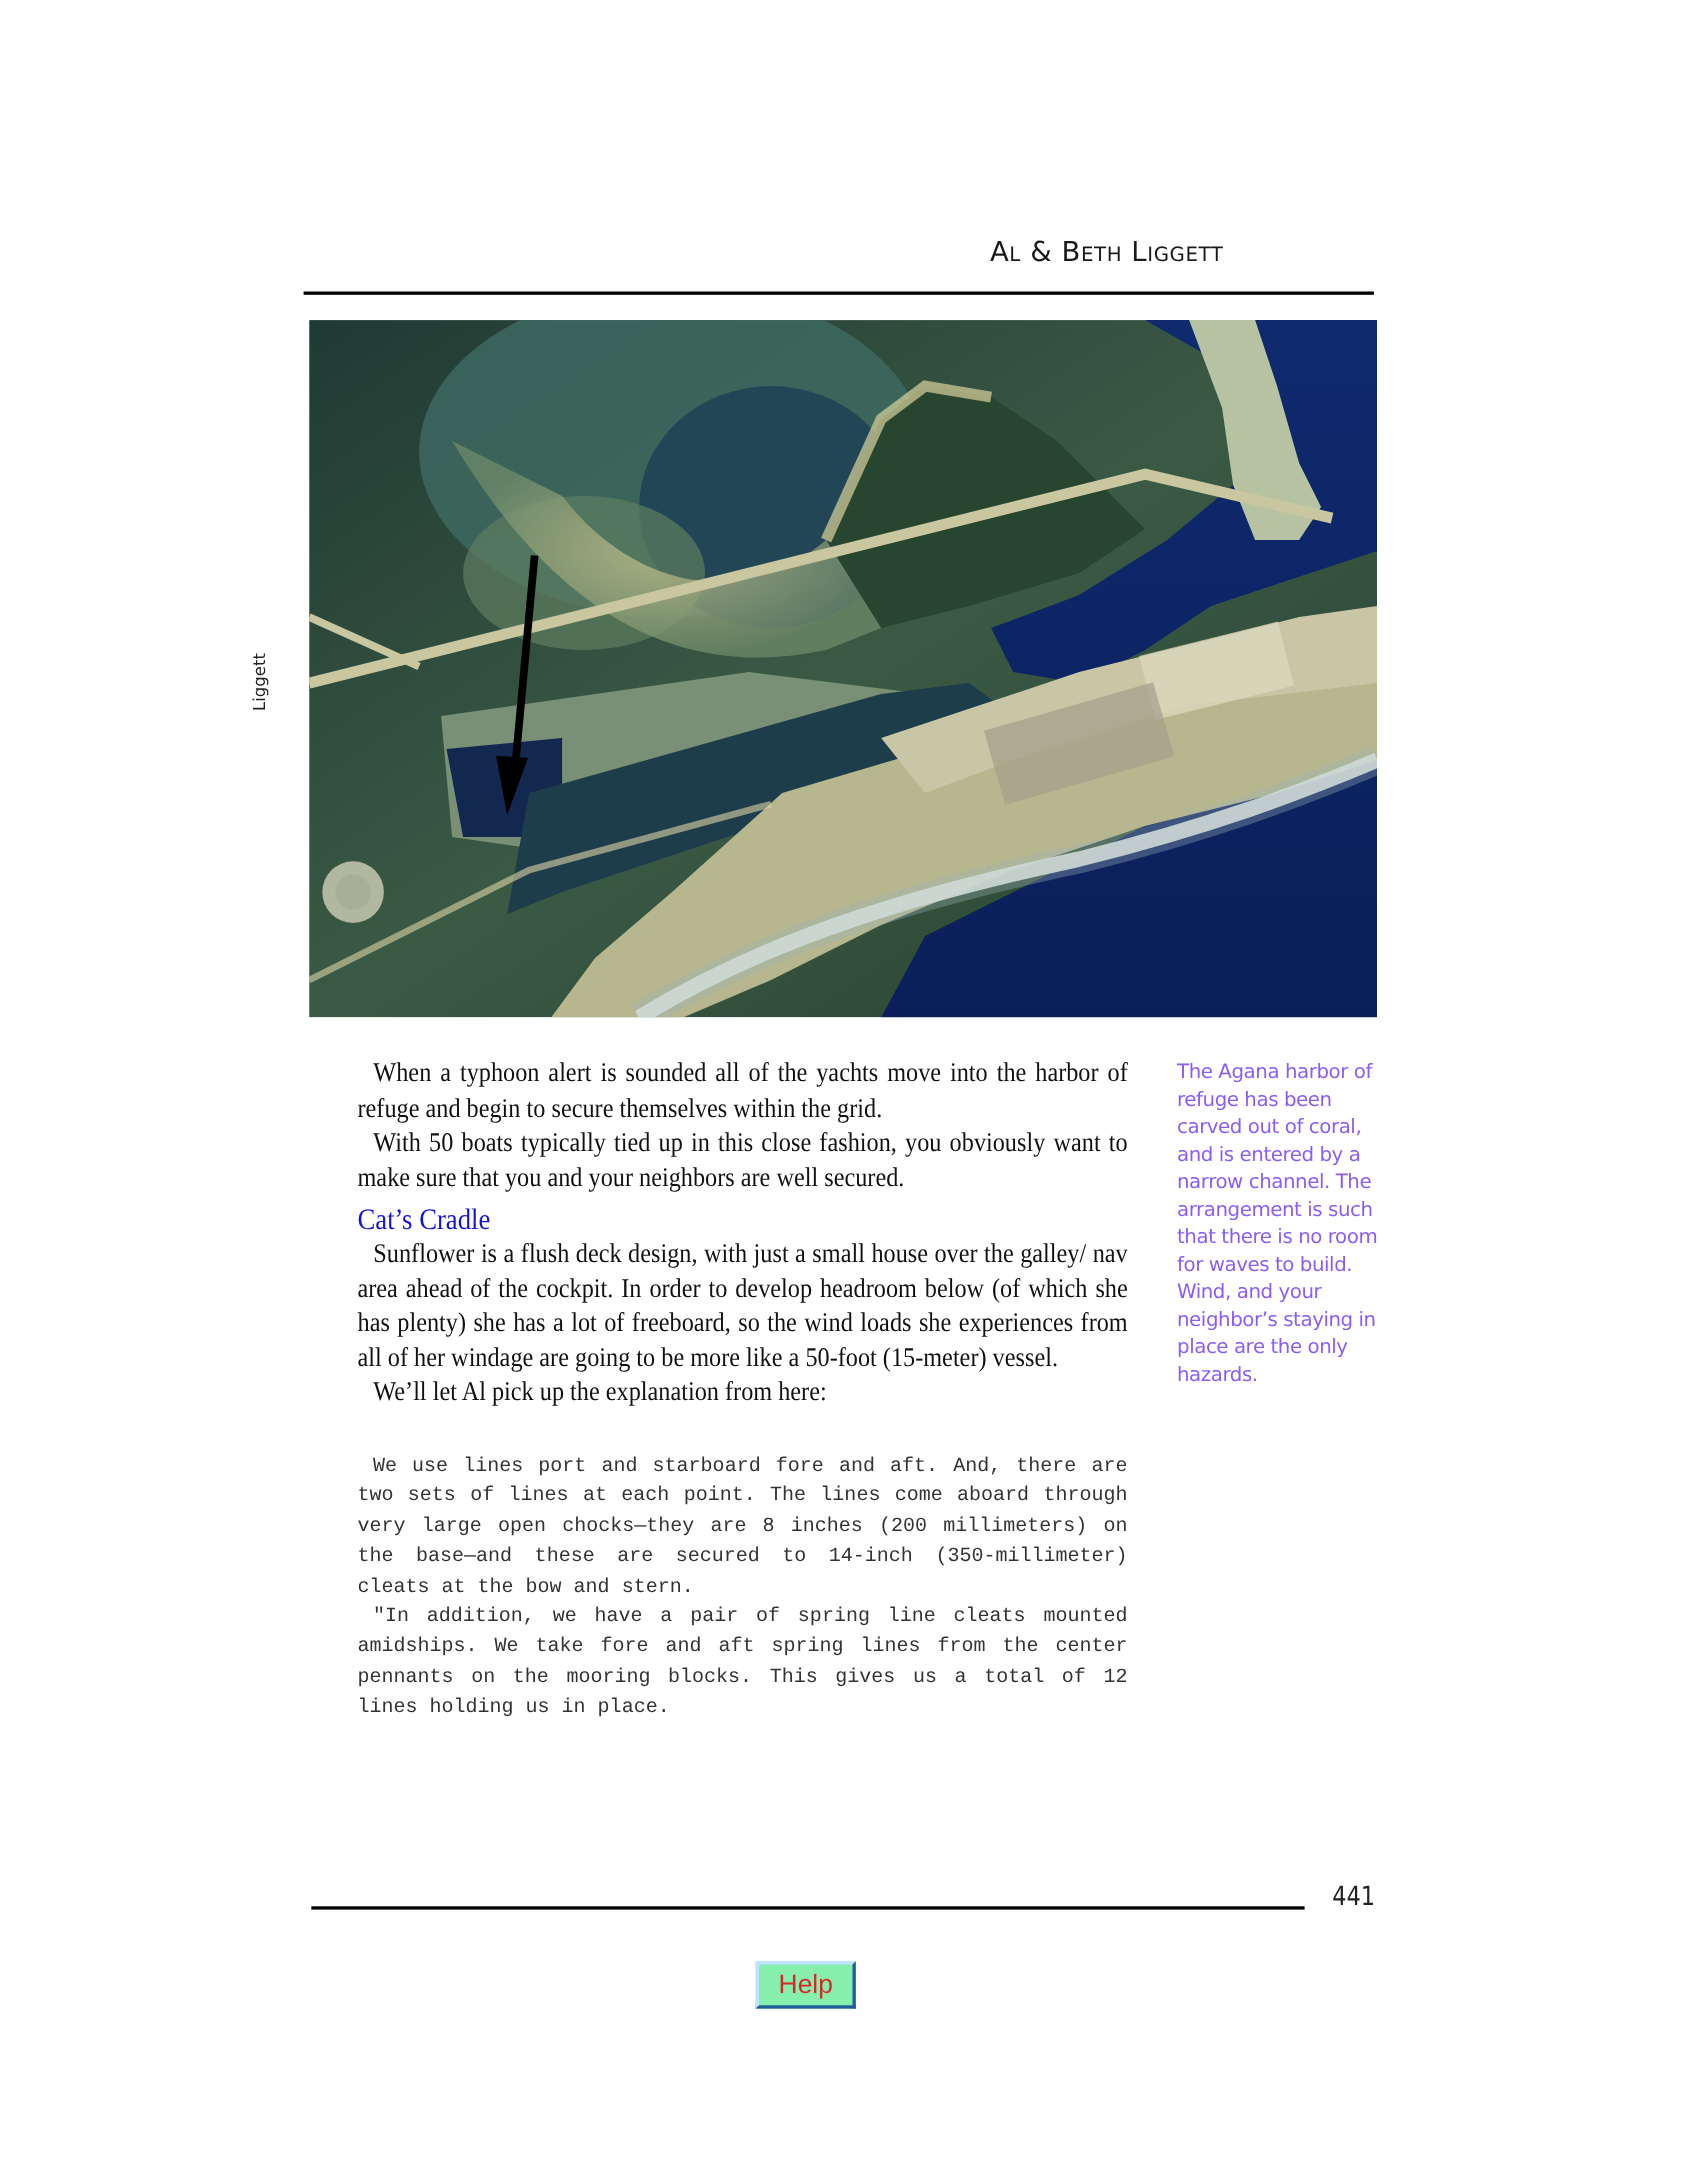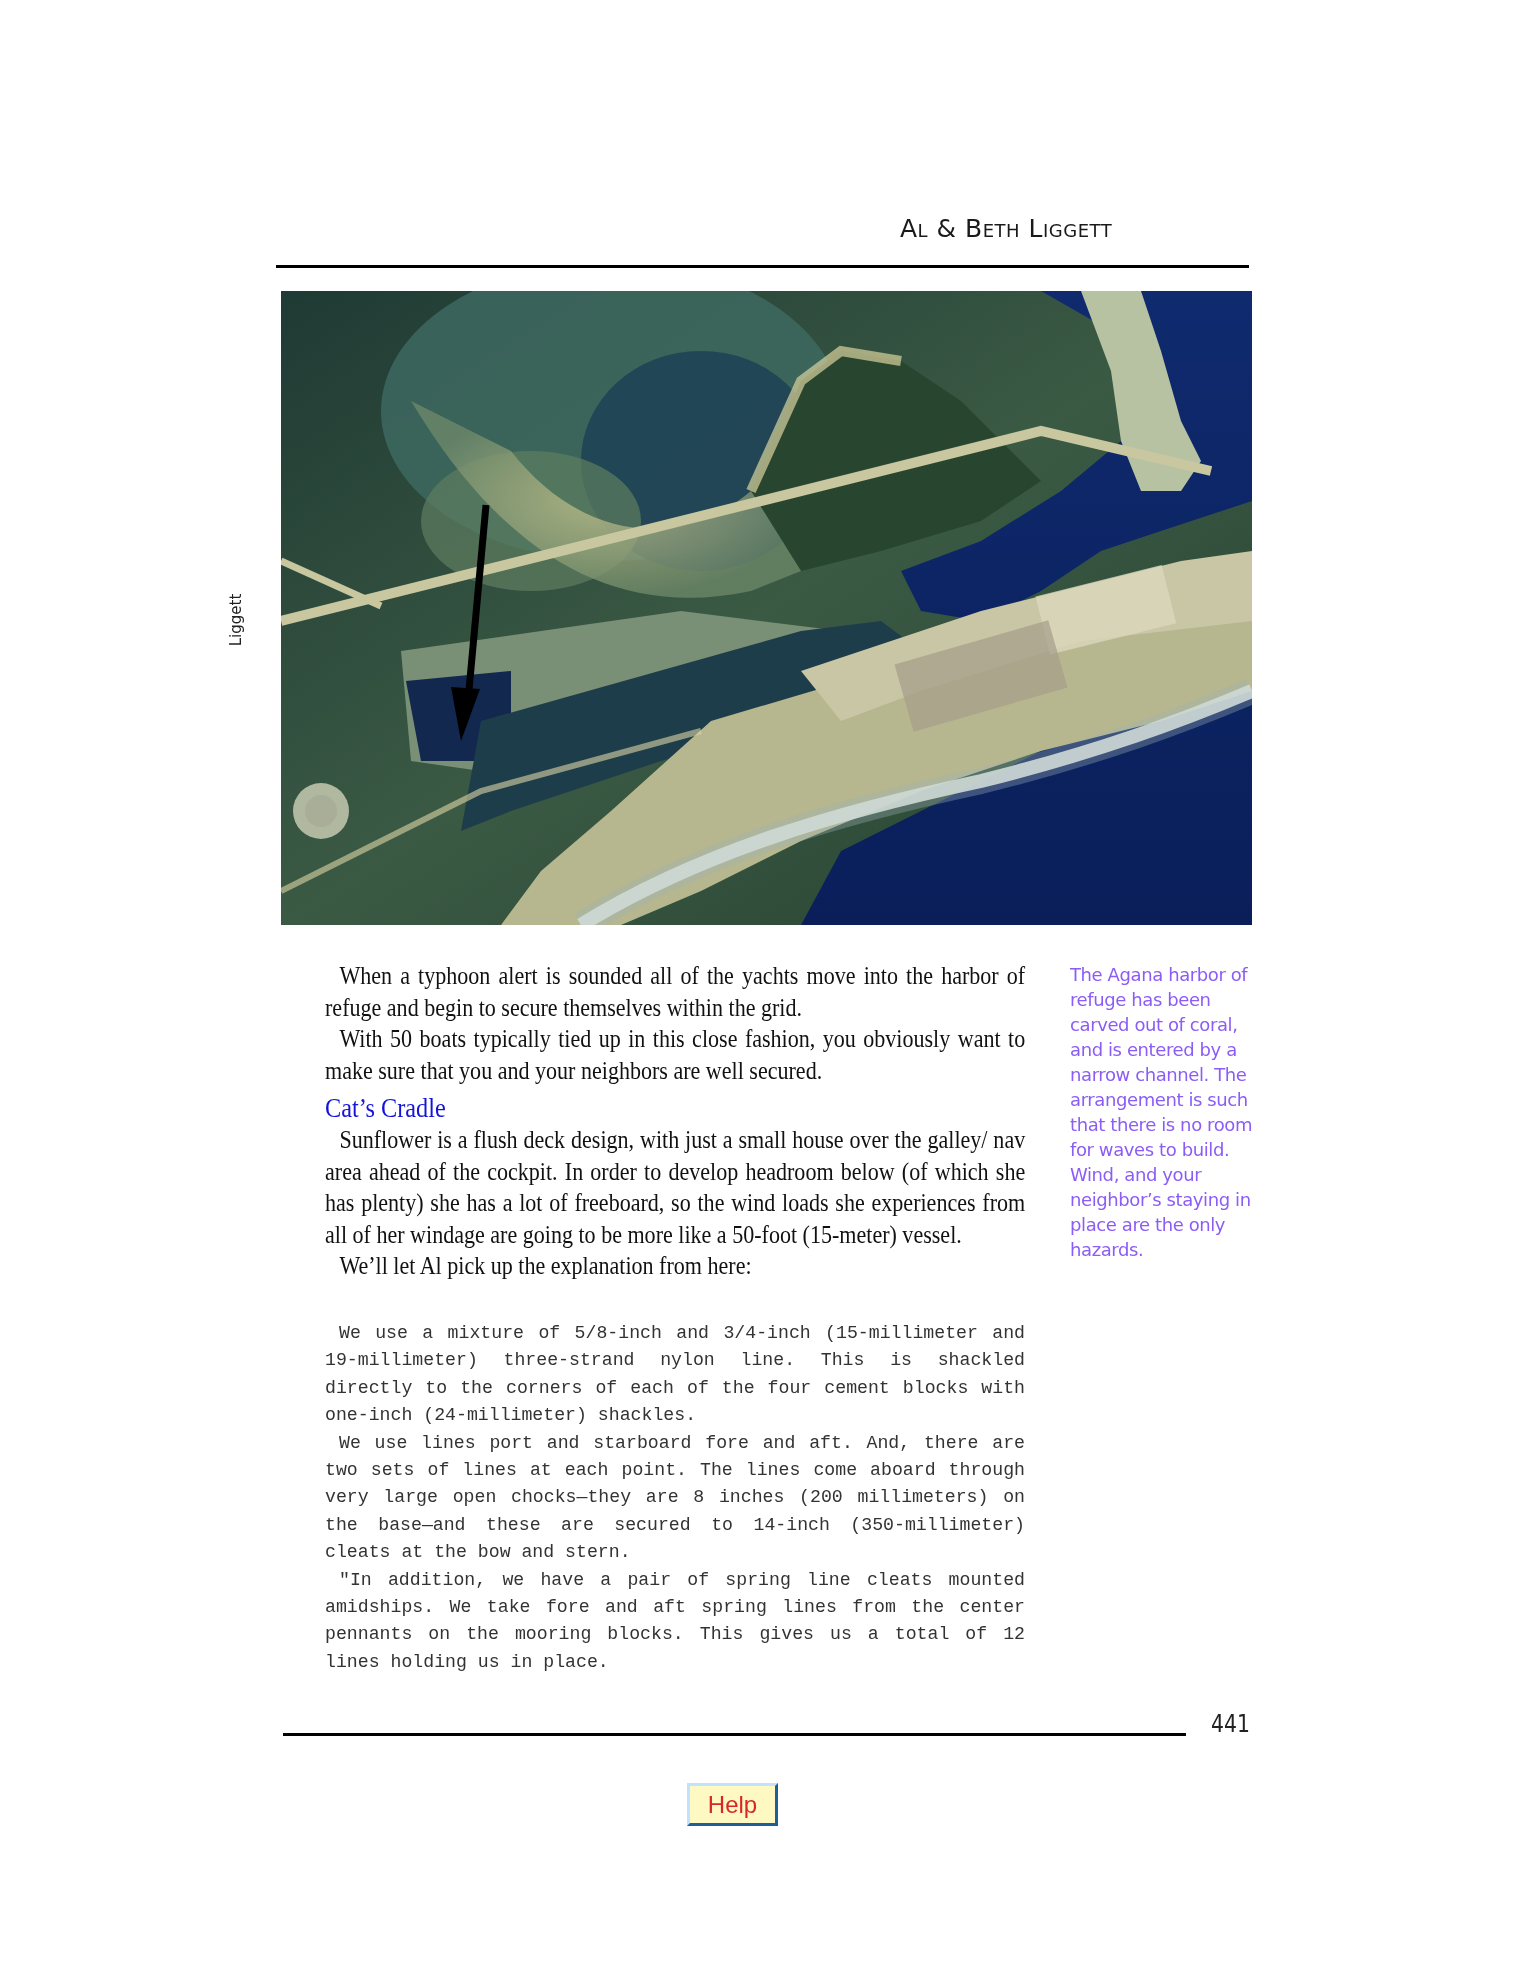--- a/index.html
+++ b/index.html
@@ -11,21 +11,21 @@
   .photo{left:281px;top:291px;width:971px;height:634px;overflow:hidden;}
   .photo svg{display:block;}
   .body-text{left:325px;top:960px;width:700px;font-family:"Liberation Serif",serif;font-size:24.5px;line-height:31.5px;color:#111;transform:scaleX(0.9);transform-origin:left top;width:778px;}
   .body-text p{margin:0;text-indent:16px;text-align:justify;}
   .heading{color:#1414d8;font-size:27px;margin:6px 0 0 0;line-height:32px;}
   .mono{left:325px;top:1320px;width:700px;font-family:"Liberation Mono",monospace;font-size:18.2px;line-height:27.4px;color:#333;}
   .mono p{margin:0;text-indent:14px;text-align:justify;}
   .sidebar{left:1070px;top:962px;width:200px;font-family:"DejaVu Sans",sans-serif;font-size:18px;line-height:25px;color:#8b5cf6;letter-spacing:-0.4px;}
   .rule-bottom{left:283px;top:1733px;width:903px;height:3px;background:#000;}
   .page-number{left:1200px;top:1710px;width:50px;text-align:right;font-family:"DejaVu Sans",sans-serif;font-size:24px;color:#222;transform:scaleX(0.85);transform-origin:right top;}
-  .help-btn{left:687px;top:1783px;width:91px;height:43px;background:#fef9c3;border-top:3px solid #bfe3ff;border-left:3px solid #bfe3ff;border-right:3px solid #1e5f9a;border-bottom:3px solid #1e5f9a;box-sizing:border-box;color:#d62828;font-family:"Liberation Sans",sans-serif;font-size:24px;text-align:center;line-height:36px;cursor:pointer;padding:0;}
+  .help-btn{left:687px;top:1783px;width:91px;height:43px;background:#86efac;border-top:3px solid #bfe3ff;border-left:3px solid #bfe3ff;border-right:3px solid #1e5f9a;border-bottom:3px solid #1e5f9a;box-sizing:border-box;color:#d62828;font-family:"Liberation Sans",sans-serif;font-size:24px;text-align:center;line-height:36px;cursor:pointer;padding:0;}
 </style>
 </head>
 <body>
 
 <div class="abs running-head">Al &amp; Beth Liggett</div>
 <div class="abs rule-top"></div>
 <div class="abs side-label">Liggett</div>
 
 <div class="abs photo">
   <svg width="971" height="634" viewBox="0 0 971 634" xmlns="http://www.w3.org/2000/svg">
@@ -86,21 +86,20 @@
 
 <div class="abs body-text">
   <p>When a typhoon alert is sounded all of the yachts move into the harbor of refuge and begin to secure themselves within the grid.</p>
   <p>With 50 boats typically tied up in this close fashion, you obviously want to make sure that you and your neighbors are well secured.</p>
   <div class="heading">Cat’s Cradle</div>
   <p>Sunflower is a flush deck design, with just a small house over the galley/ nav area ahead of the cockpit. In order to develop headroom below (of which she has plenty) she has a lot of freeboard, so the wind loads she experiences from all of her windage are going to be more like a 50-foot (15-meter) vessel.</p>
   <p>We’ll let Al pick up the explanation from here:</p>
 </div>
 
 <div class="abs mono">
-  <p>We use a mixture of 5/8-inch and 3/4-inch (15-millimeter and 19-millimeter) three-strand nylon line. This is shackled directly to the corners of each of the four cement blocks with one-inch (24-millimeter) shackles.</p>
   <p>We use lines port and starboard fore and aft. And, there are two sets of lines at each point. The lines come aboard through very large open chocks—they are 8 inches (200 millimeters) on the base—and these are secured to 14-inch (350-millimeter) cleats at the bow and stern.</p>
   <p>"In addition, we have a pair of spring line cleats mounted amidships. We take fore and aft spring lines from the center pennants on the mooring blocks. This gives us a total of 12 lines holding us in place.</p>
 </div>
 
 <div class="abs sidebar">The Agana harbor of refuge has been carved out of coral, and is entered by a narrow channel. The arrangement is such that there is no room for waves to build. Wind, and your neighbor’s staying in place are the only hazards.</div>
 
 <div class="abs rule-bottom"></div>
 <div class="abs page-number">441</div>
 
 <button class="abs help-btn">Help</button>

